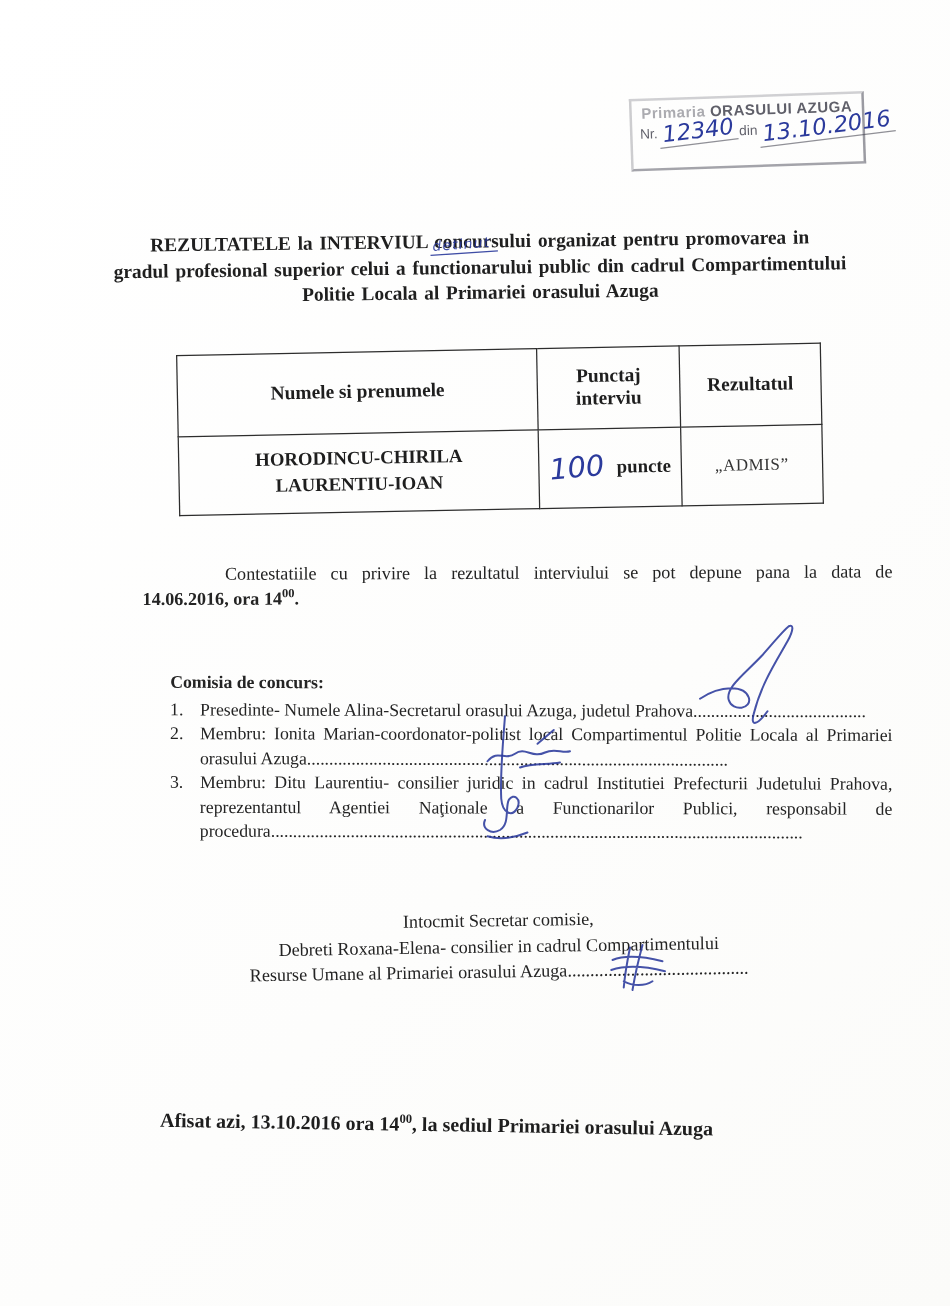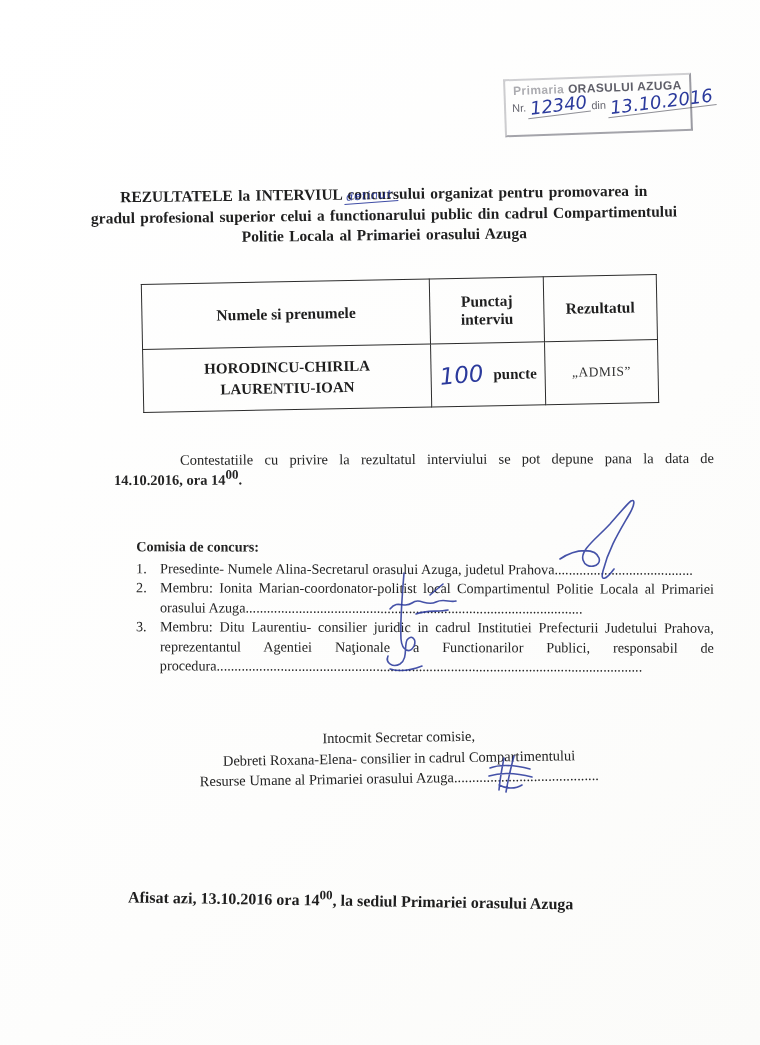--- a/index.html
+++ b/index.html
@@ -51,21 +51,21 @@
   .hand-score { font-size:23px; line-height:22px; transform:rotate(-4deg); font-weight:400; }
   .score-unit { font-weight:bold; font-size:15px; color:#1e1e1e; }
   .cell-result { font-size:13.5px; letter-spacing:.5px; color:#333; }
   .col-name { width:56%; } .col-score { width:22%; } .col-res { width:22%; }
 
   
   .contest { position:absolute; left:114px; top:449px; width:600px; font-size:14.5px;
     line-height:20px; transform:rotate(-0.2deg); }
   .contest-l1 { text-align:justify; text-align-last:justify; text-indent:66px; }
   .contest-l2 { font-weight:bold; }
-  sup { font-size:13px; vertical-align:super; line-height:0; }
+  sup { font-size:10px; vertical-align:super; line-height:0; }
 
   
   .commission { position:absolute; left:136px; top:538px; width:578px; font-size:14.2px;
     line-height:19.5px; transform:rotate(0.15deg); }
   .commission-heading { font-weight:bold; margin-bottom:2px; }
   .c-item { display:flex; }
   .c-num { width:24px; flex:none; }
   .c-text { flex:1; text-align:justify; }
   .dots { word-break:break-all; }
 
@@ -129,21 +129,21 @@
         </div>
       </td>
       <td class="cell-result">„ADMIS”</td>
     </tr>
   </tbody>
     </table>
 
   <div class="contest">
     <div class="contest-l1">Contestatiile cu privire la rezultatul interviului se pot depune pana la data de</div>
     <div class="contest-l2">
-      <span>14.10.2016, ora 14</span><sup>00</sup><span>.</span>
+      <span>14.06.2016, ora 14</span><sup>00</sup><span>.</span>
     </div>
   </div>
 
   <div class="commission">
     <div class="commission-heading">Comisia de concurs:</div>
     <div class="c-item">
       <span class="c-num">1.</span>
       <span class="c-text"><span>Presedinte- Numele Alina-Secretarul orasului Azuga, judetul Prahova</span><span class="dots">.......................................</span></span>
     </div>
     <div class="c-item">

